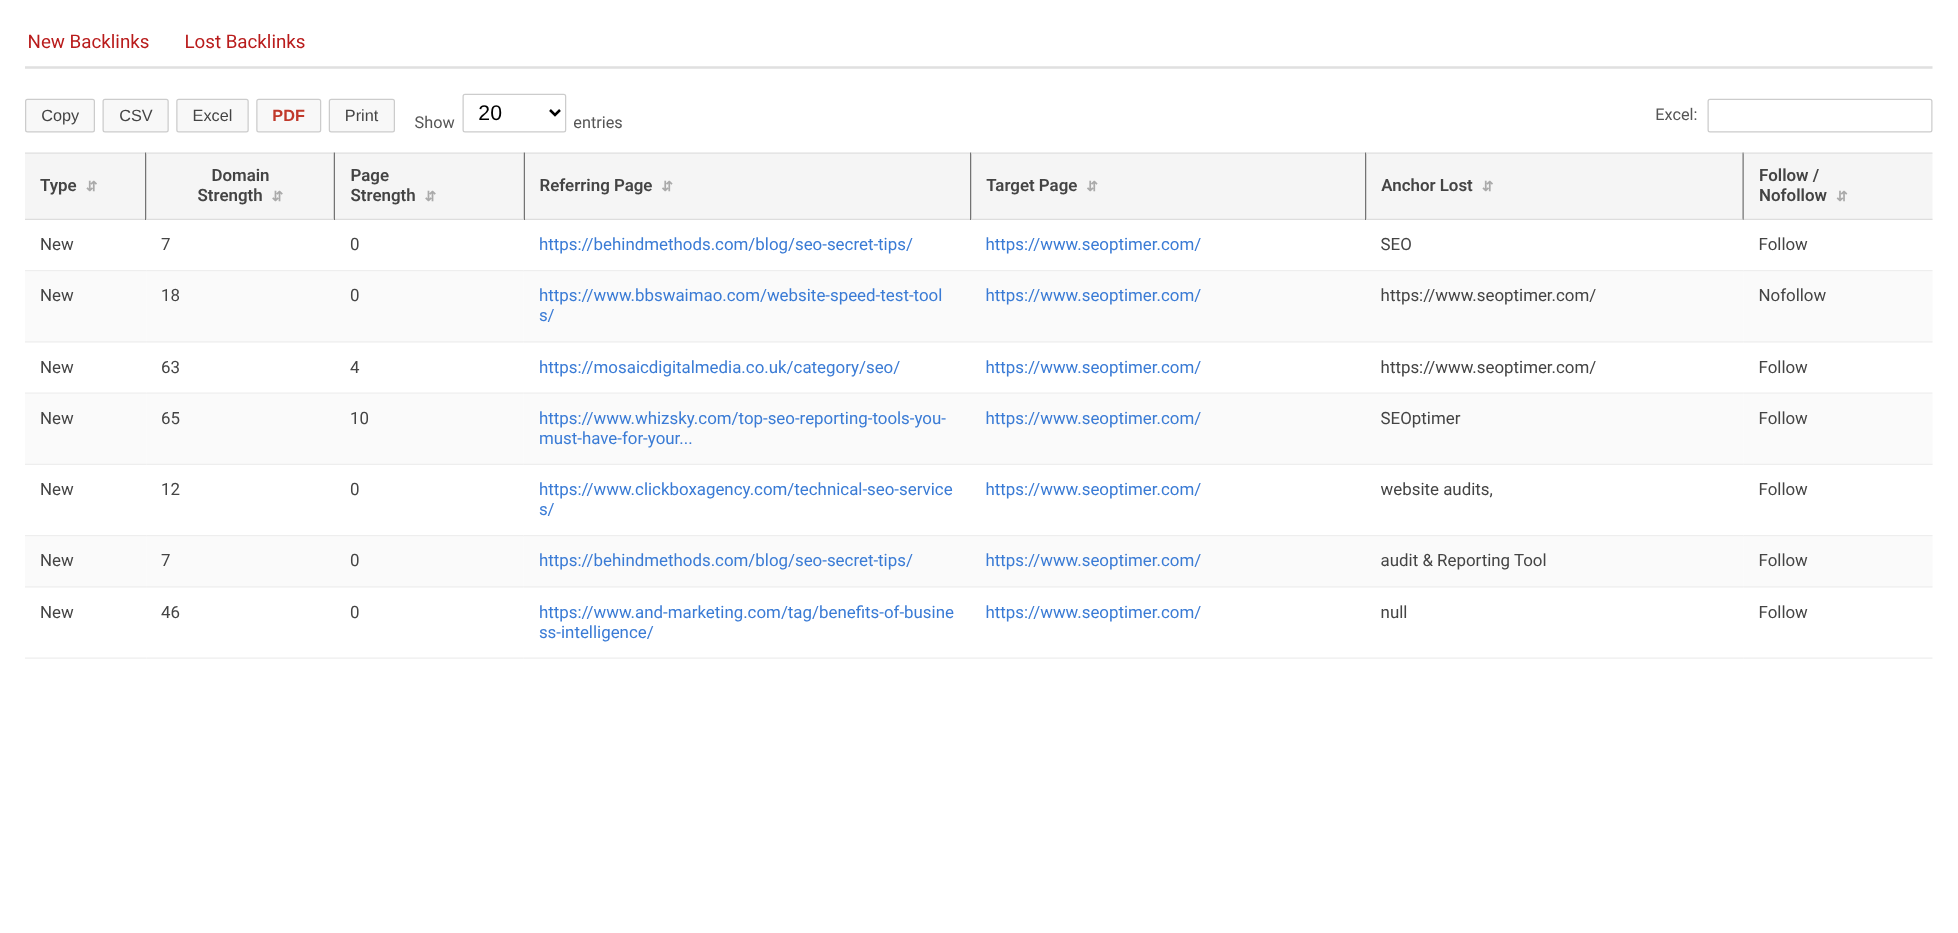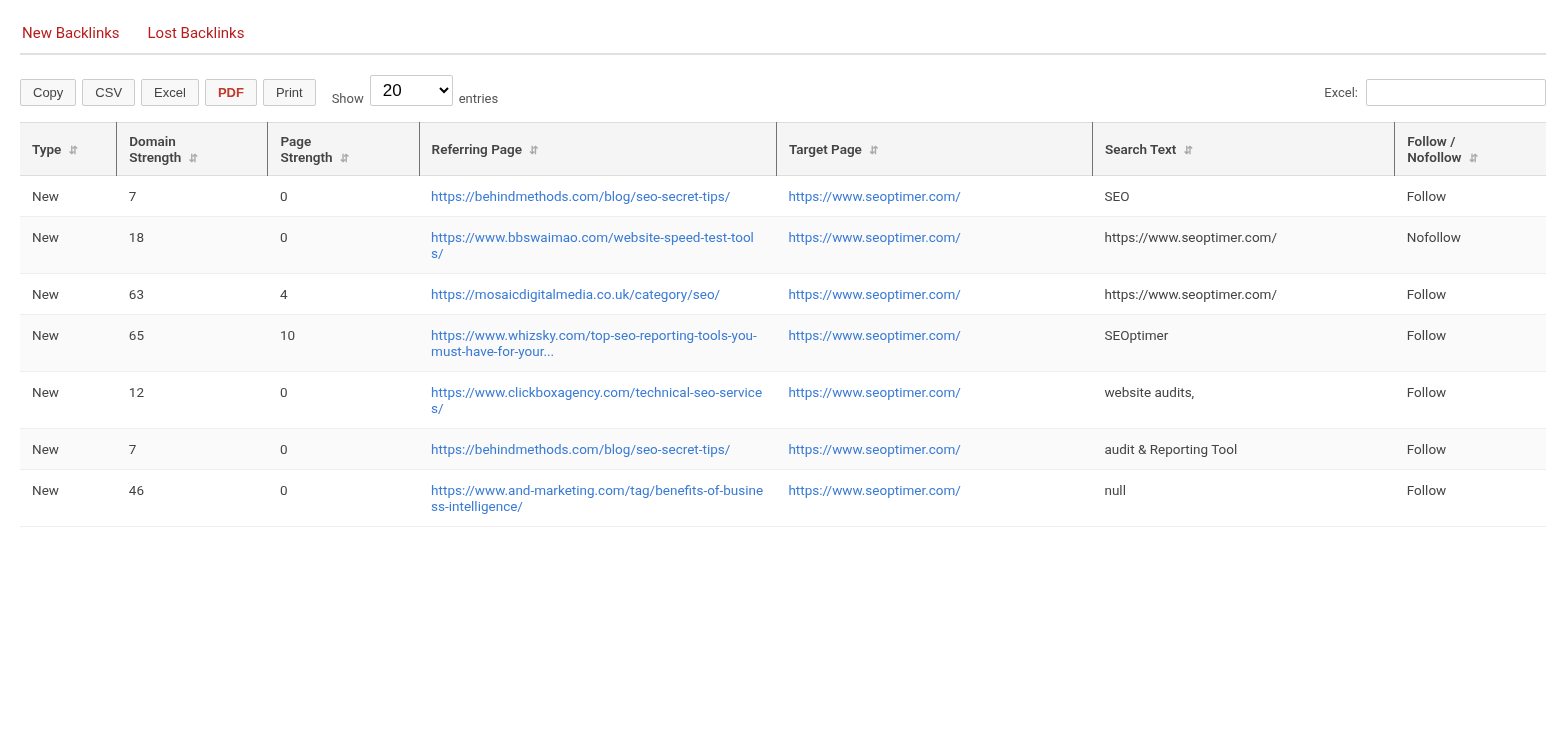--- a/index.html
+++ b/index.html
@@ -123,21 +123,21 @@
     }
     tbody tr:nth-child(even) { background: #fafafa; }
 
     a.link {
       color: #3a7bd5;
       text-decoration: none;
       word-break: break-all;
     }
 
     .col-type { width: 70px; }
-    .col-domain { width: 110px; }
+    .col-domain { width: 110px; text-align: center; }
     .col-page { width: 110px; }
     .col-referring { width: 260px; }
     .col-target { width: 230px; }
     .col-anchor { width: 220px; }
     .col-follow { width: 110px; }
   </style>
 </head>
 <body>
 
 <div class="tabs">
@@ -182,21 +182,21 @@
       </th>
       <th class="col-referring">
         <span>Referring Page</span>
         <span class="sort-icon">⇵</span>
       </th>
       <th class="col-target">
         <span>Target Page</span>
         <span class="sort-icon">⇵</span>
       </th>
       <th class="col-anchor">
-        <span>Search Text</span>
+        <span>Anchor Lost</span>
         <span class="sort-icon">⇵</span>
       </th>
       <th class="col-follow">
         <span>Follow /<br>Nofollow</span>
         <span class="sort-icon">⇵</span>
       </th>
     </tr>
   </thead>
   <tbody id="table-body">
   <tr>

